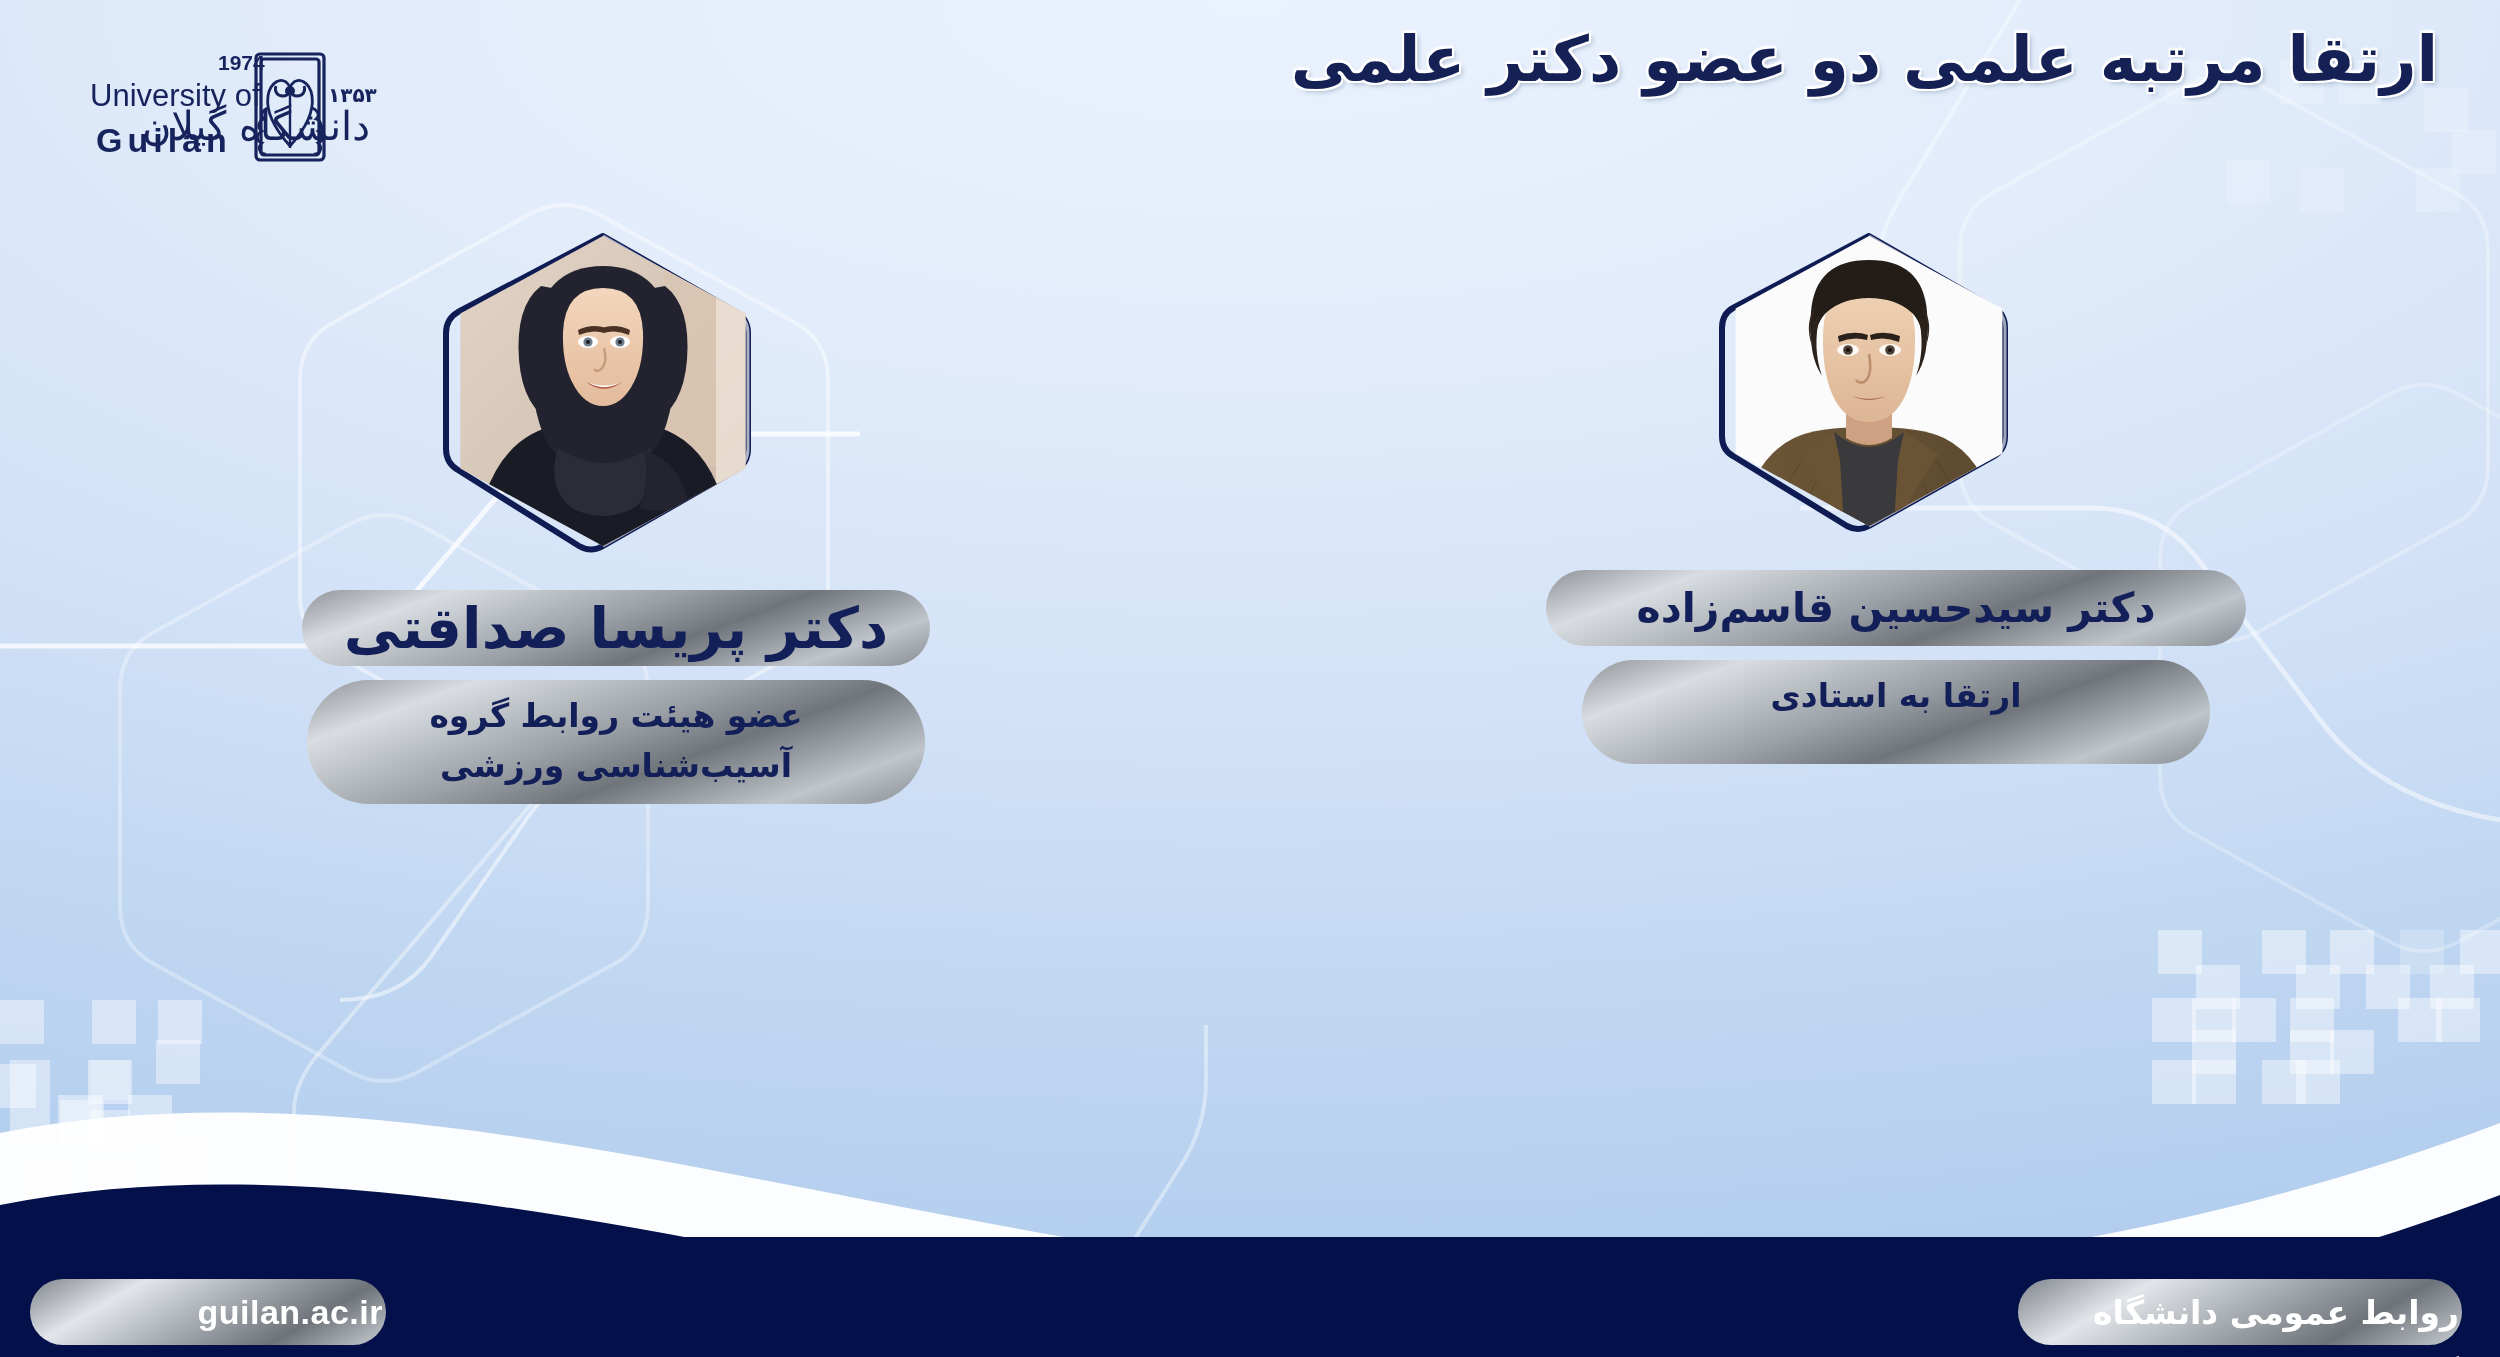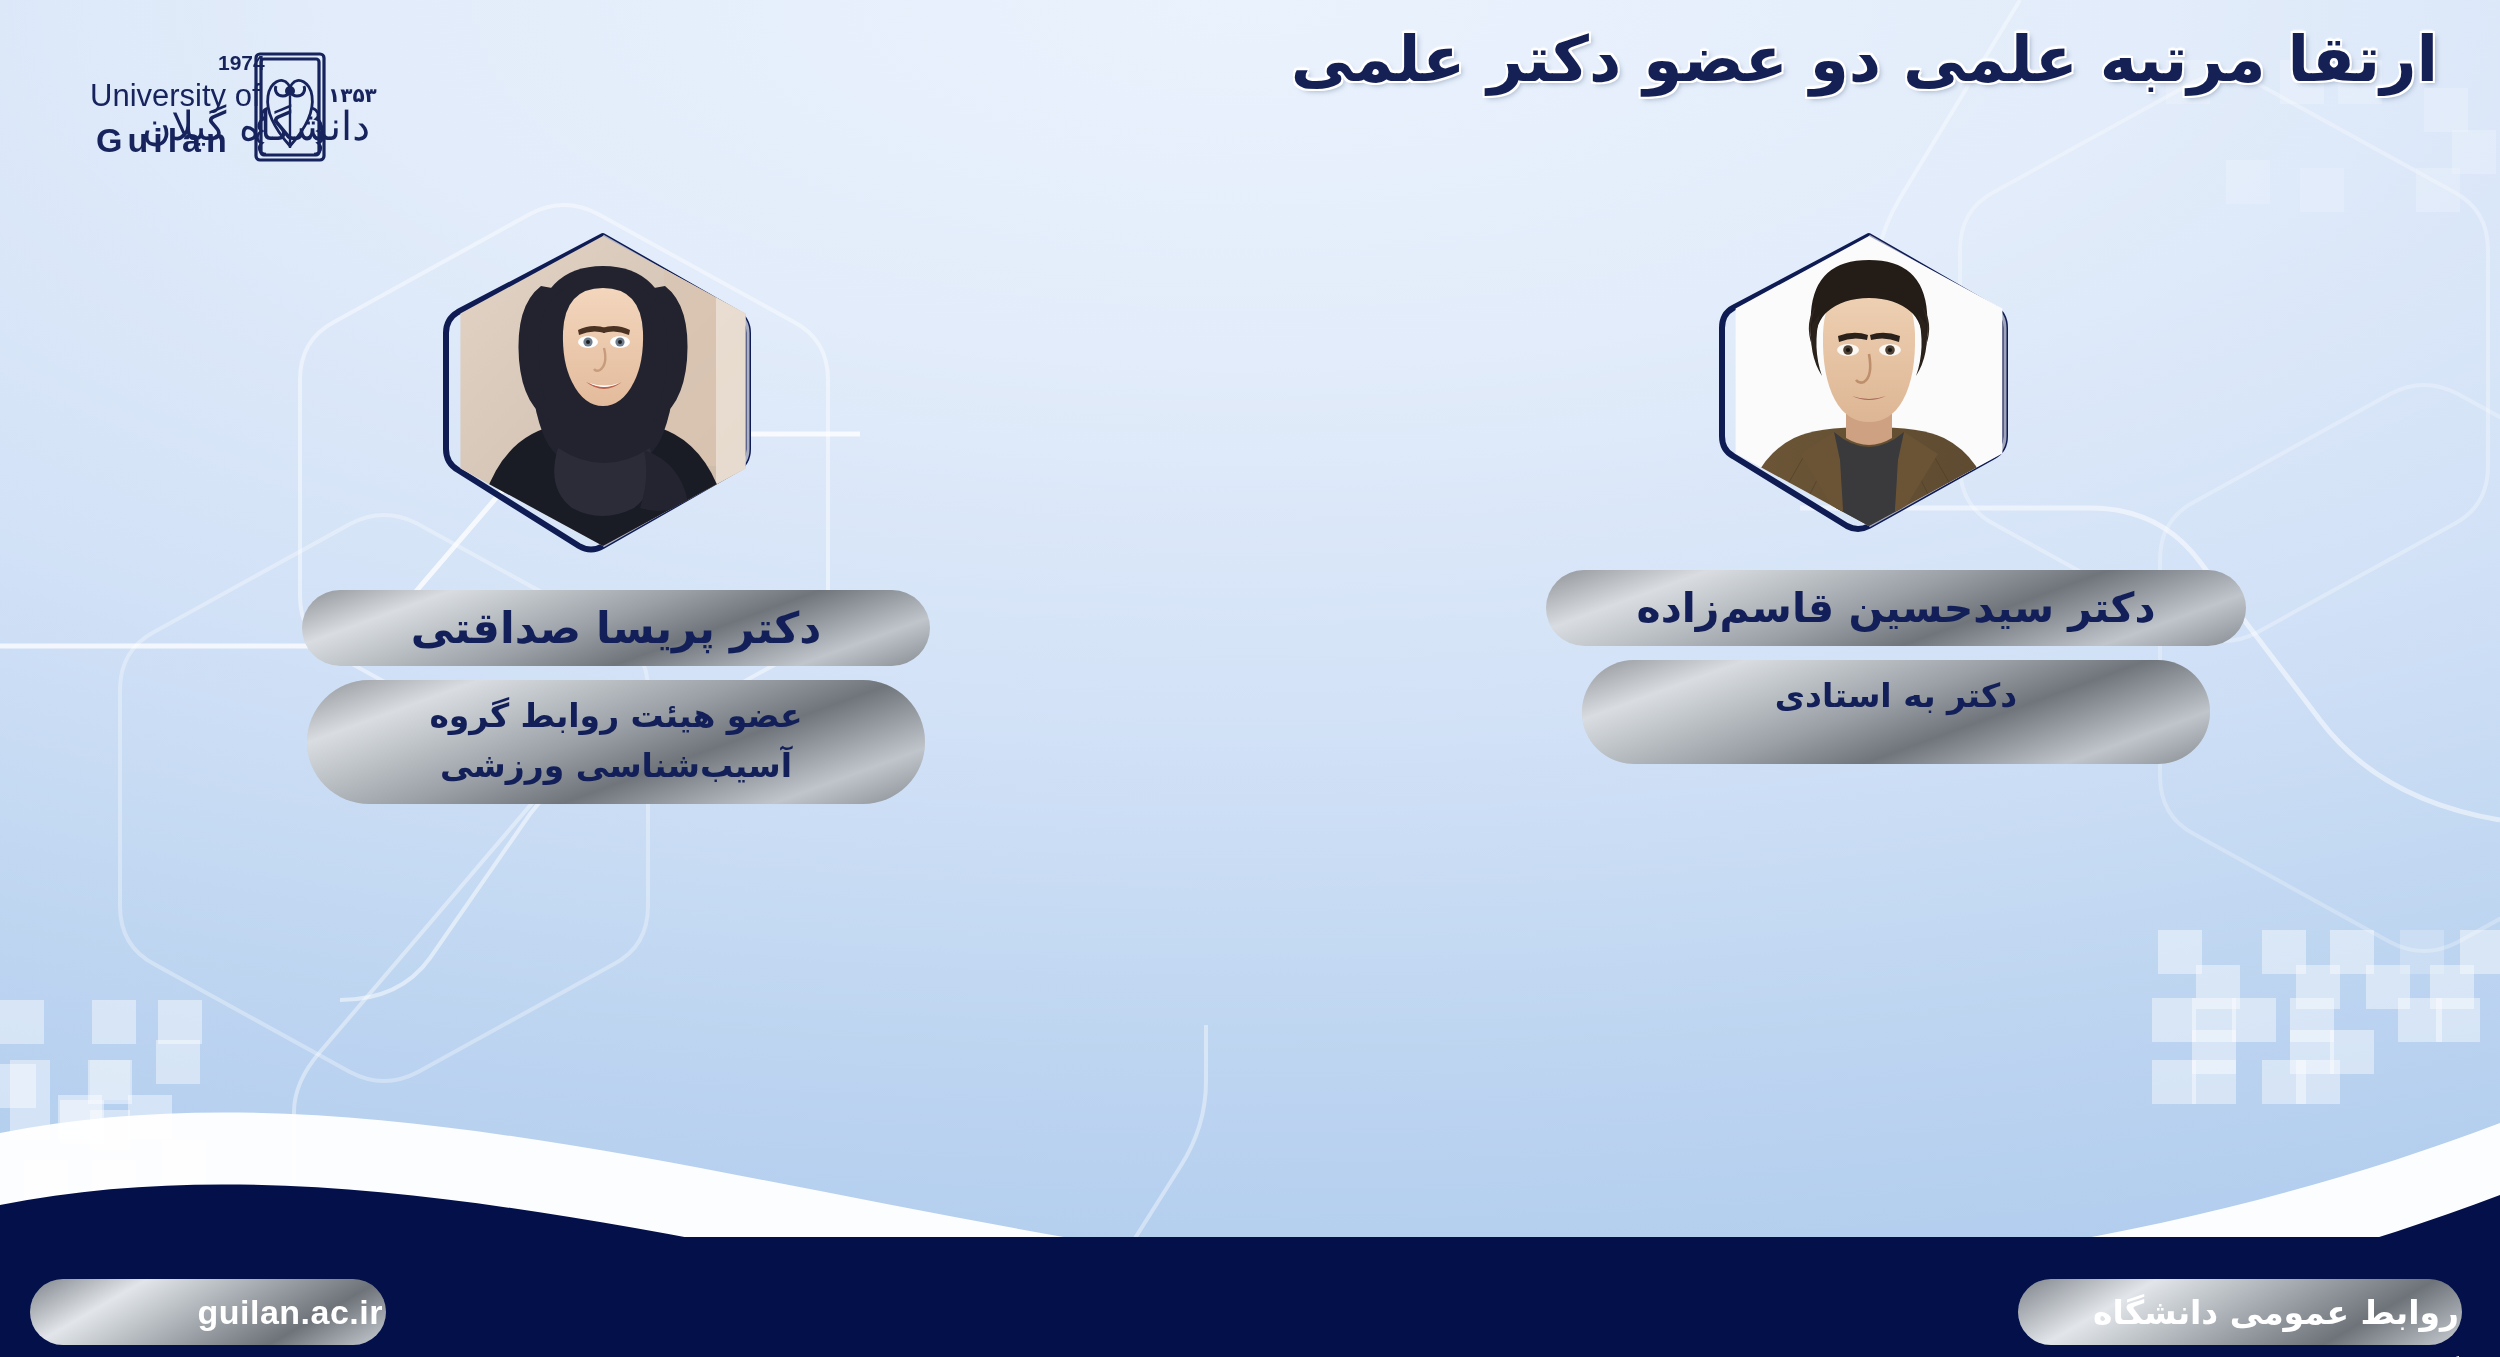--- a/index.html
+++ b/index.html
@@ -72,21 +72,21 @@
     font-weight:bold;
     color:#131f58;
   }
   .pill::before{
     content:""; position:absolute; inset:-3px; border-radius:999px; z-index:-1;
     background:linear-gradient(160deg,#8f9398 0%,#d9dde1 18%,#9aa0a6 46%,#6f757b 62%,#bfc5ca 84%,#868c92 100%);
   }
   .name-pill{
     margin:44px auto 0; width:628px; height:76px;
     background:linear-gradient(180deg, rgba(226,238,252,.72), rgba(196,218,245,.72));
-    font-size:43px; line-height:70px; letter-spacing:-1px;
+    font-size:57px; line-height:70px; letter-spacing:-1px;
     isolation:isolate;
   }
   .role-pill{
     margin:14px auto 0; width:618px; min-height:104px;
     background:linear-gradient(180deg,#d3dbe3,#c2ccd6);
     font-size:33px; line-height:1.52; padding:8px 26px 10px;
     isolation:isolate;
   }
   #person-left .name-pill{ width:628px; }
   #person-right .name-pill{ width:700px; margin-left:34px; font-size:41px;}
@@ -343,21 +343,21 @@
           <path d="M128 160 q17 8 34 0 q-17 6-34 0 z" fill="#a9685a"></path>
 
           <path d="M110 196 l-34 22 l44 72 l-4-66 z" fill="#6b5436"></path>
           <path d="M180 196 l34 22 l-44 72 l4-66 z" fill="#6b5436"></path>
         </svg>
       </div>
     </div>
 
     <div class="pill name-pill">دکتر سیدحسین قاسم‌زاده موسوی‌نژاد</div>
     <div class="pill role-pill">
-      <div>دکتر به استادی</div>
+      <div>ارتقا به استادی</div>
     </div>
   </div>
 
   <div id="wave">
     <svg viewBox="0 0 2500 420" xmlns="http://www.w3.org/2000/svg">
       <path d="M0 196 C420 112 900 310 1400 342 C1820 368 2200 300 2500 186 L2500 0 L2500 420 L0 420 Z" fill="#ffffff" opacity="0.96"></path>
       <path d="M0 268 C420 184 900 382 1400 414 C1820 440 2200 372 2500 258 L2500 420 L0 420 Z" fill="#041049"></path>
       <rect x="0" y="300" width="2500" height="120" fill="#041049"></rect>
     </svg>
   </div>

